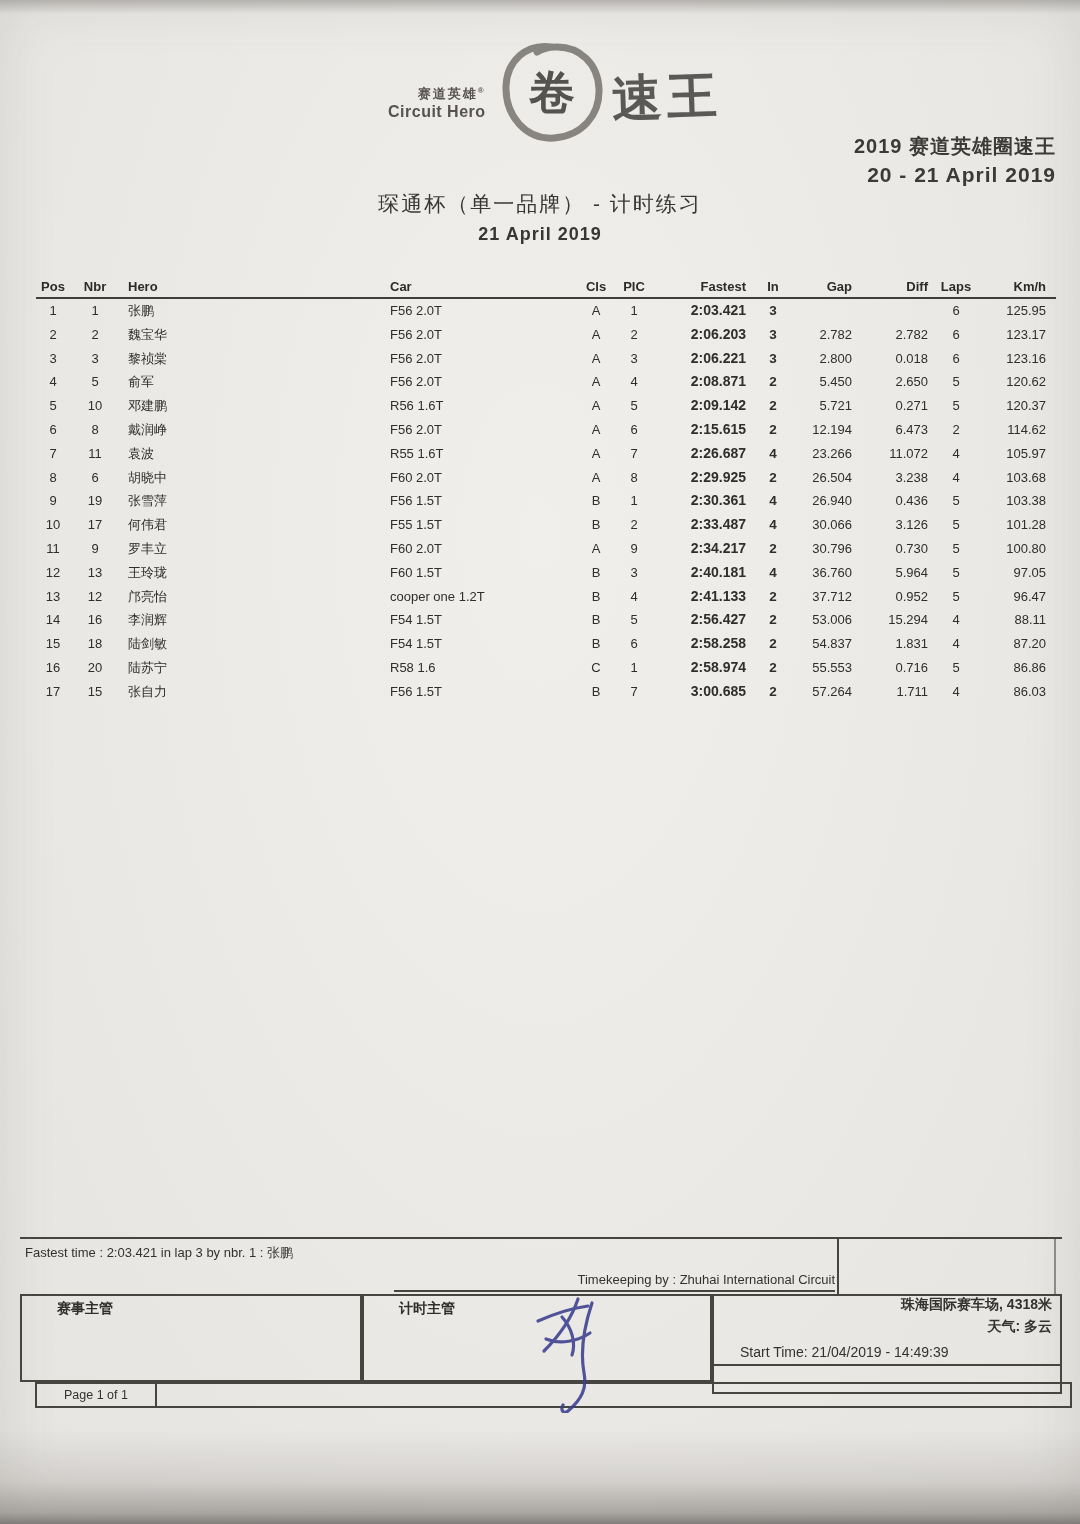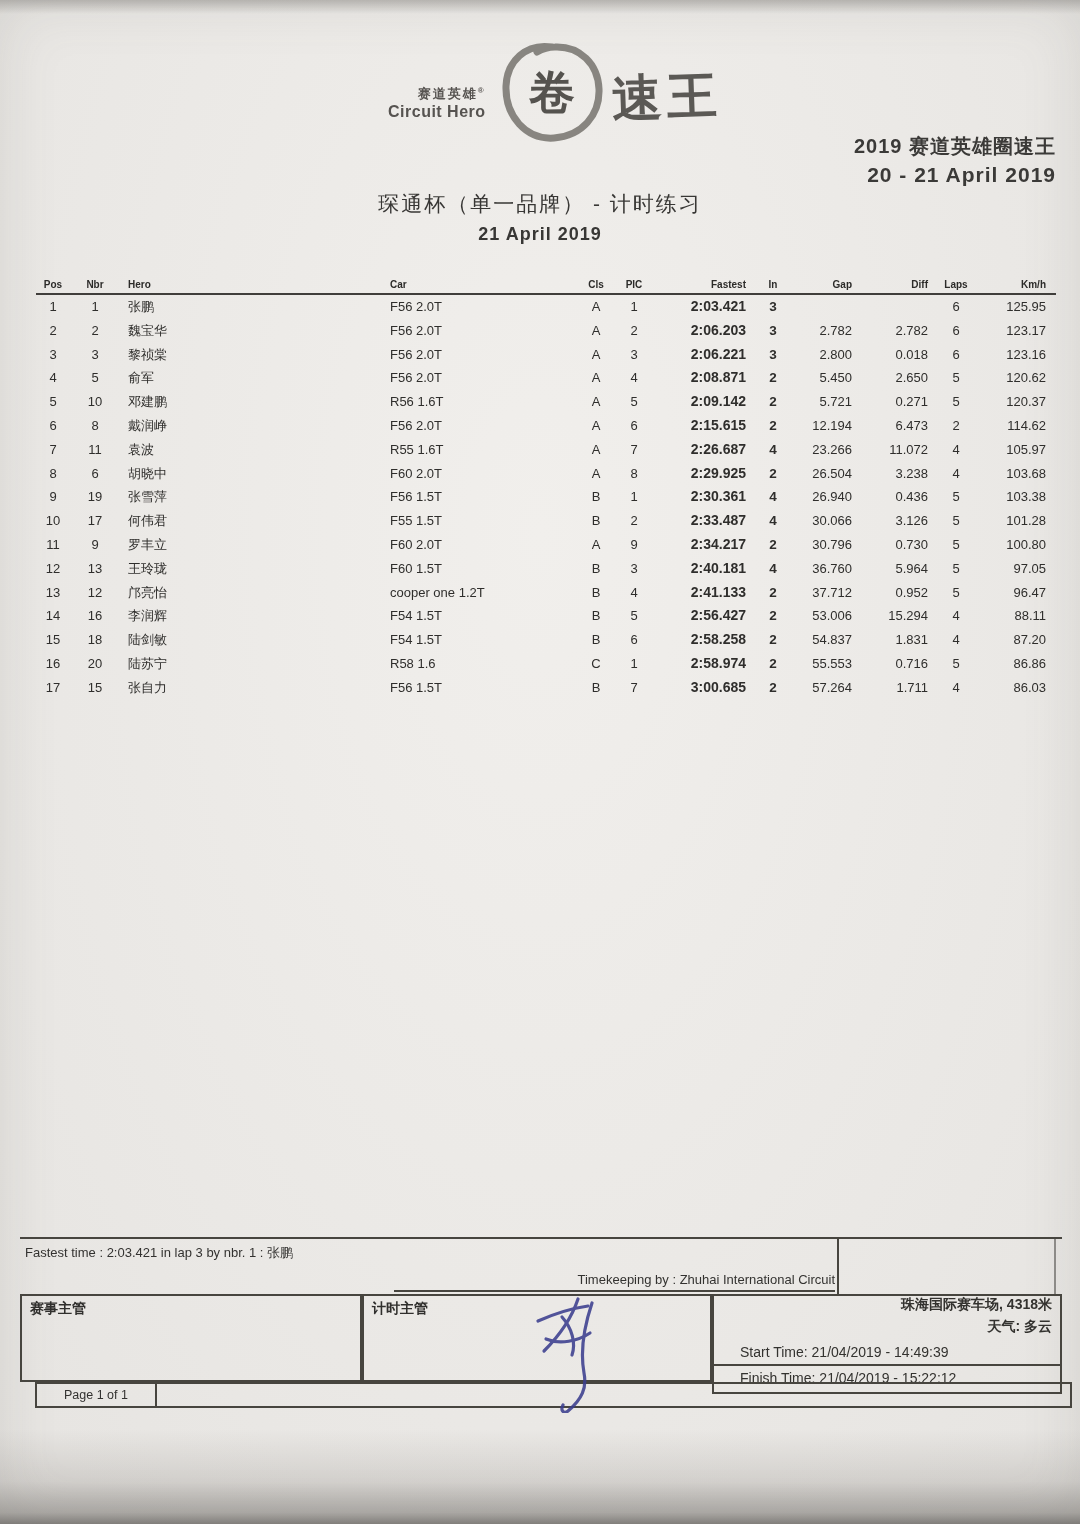--- a/index.html
+++ b/index.html
@@ -42,21 +42,21 @@
   .session-title{font-size:21px;font-weight:normal;letter-spacing:2px;}
   .session-date{font-size:18px;font-weight:bold;margin-top:6px;letter-spacing:1px;}
 
   
   .results{position:absolute;left:36px;top:279px;width:1020px;}
   .thead,.trow{
     display:grid;
     grid-template-columns:34px 50px 256px 201px 38px 38px 95px 50px 56px 76px 52px 74px;
   }
   .thead{
-    font-size:10px;font-weight:bold;color:#2c2b29;
+    font-size:13px;font-weight:bold;color:#2c2b29;
     border-bottom:2.2px solid #403e3b;
     padding-bottom:3px;align-items:end;
   }
   .trow{height:23.8px;line-height:23.8px;font-size:13px;color:#2f2e2c;}
   .hcell,.cell{white-space:nowrap;overflow:hidden;}
   .col-pos{text-align:center;}
   .col-nbr{text-align:center;}
   .col-name{text-align:left;padding-left:8px;}
   .col-car{text-align:left;padding-left:14px;}
   .col-cls{text-align:center;}
@@ -79,21 +79,21 @@
   .f-vline{position:absolute;left:817px;top:0;width:2.2px;height:55px;background:#47453f;}
   .f-rline{position:absolute;left:1034px;top:0;width:2px;height:55px;background:rgba(71,69,63,.55);}
   .f-timekeeping{
     position:absolute;left:374px;top:33px;width:441px;text-align:right;
     border-bottom:2.2px solid #47453f;padding-bottom:3px;
   }
   .sig-cell{position:absolute;border:2.2px solid #47453f;box-sizing:border-box;background:transparent;}
   .cell-rd{left:0;top:55px;width:342px;height:88px;}
   .cell-tk{left:342px;top:55px;width:350px;height:88px;}
   .cell-info{left:692px;top:55px;width:350px;height:100px;display:flex;flex-direction:column;}
-  .official-label{font-size:14px;font-weight:bold;padding:4px 0 0 8px;color:#302f2d;}
+  .official-label{font-size:14px;font-weight:bold;padding:4px 0 0 8px;color:#302f2d;margin-left:27px;}
   .info-line-r{text-align:right;padding-right:8px;font-size:14px;font-weight:bold;color:#33322f;}
   .info-line-r.first{padding-top:0;height:22px;}
   .info-line-r.second{height:22px;}
   .info-line-l{
     text-align:left;padding-left:26px;font-size:14px;height:24px;line-height:24px;
     border-bottom:2px solid #47453f;color:#33322f;
   }
   .info-line-l.last{border-bottom:none;}
   .signature{position:absolute;left:512px;top:56px;z-index:2;}
   .page-row{position:absolute;left:15px;top:143px;height:26px;}
@@ -399,21 +399,20 @@
     <div class="sig-cell cell-rd">
       <div class="official-label">赛事主管</div>
     </div>
     <div class="sig-cell cell-tk">
       <div class="official-label">计时主管</div>
     </div>
     <div class="sig-cell cell-info">
       <div class="info-line-r first">珠海国际赛车场, 4318米</div>
       <div class="info-line-r second">天气: 多云</div>
       <div class="info-line-l">Start Time: 21/04/2019 - 14:49:39</div>
-      <div class="info-line-l last">Finish Time: 21/04/2019 - 15:22:12</div>
     </div>
 
     <svg class="signature" width="80" height="118" viewBox="0 0 80 118">
       <g fill="none" stroke="#3c3f8f" stroke-width="3.2" stroke-linecap="round" opacity="0.88">
         <path d="M46 4 C 40 22, 28 40, 12 56"></path>
         <path d="M6 26 C 24 18, 42 13, 56 11"></path>
         <path d="M30 22 C 40 33, 44 48, 40 60"></path>
         <path d="M14 44 C 28 50, 46 46, 58 38"></path>
         <path d="M60 8 C 52 32, 48 56, 52 78 C 55 93, 50 104, 36 116 C 32 119, 28 116, 31 110"></path>
       </g>

